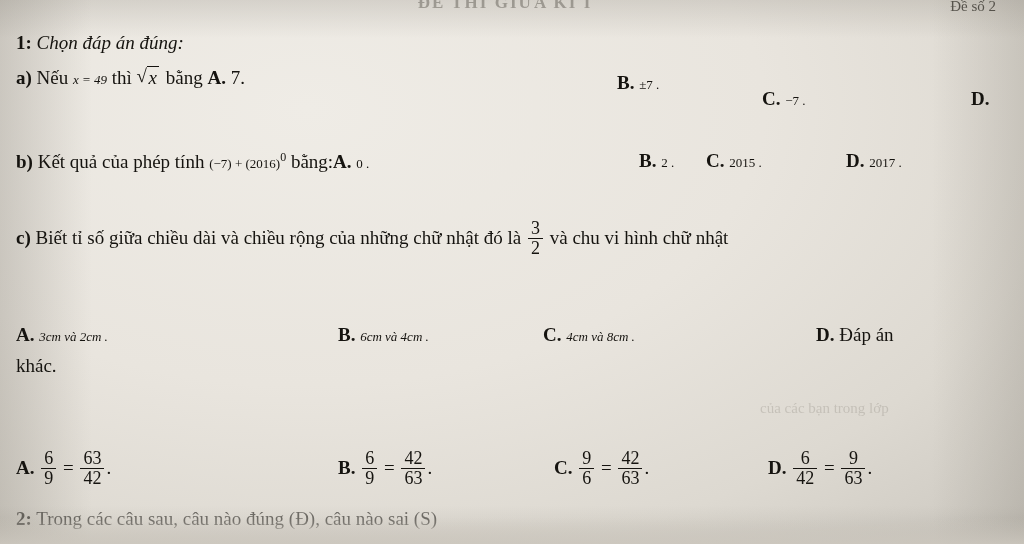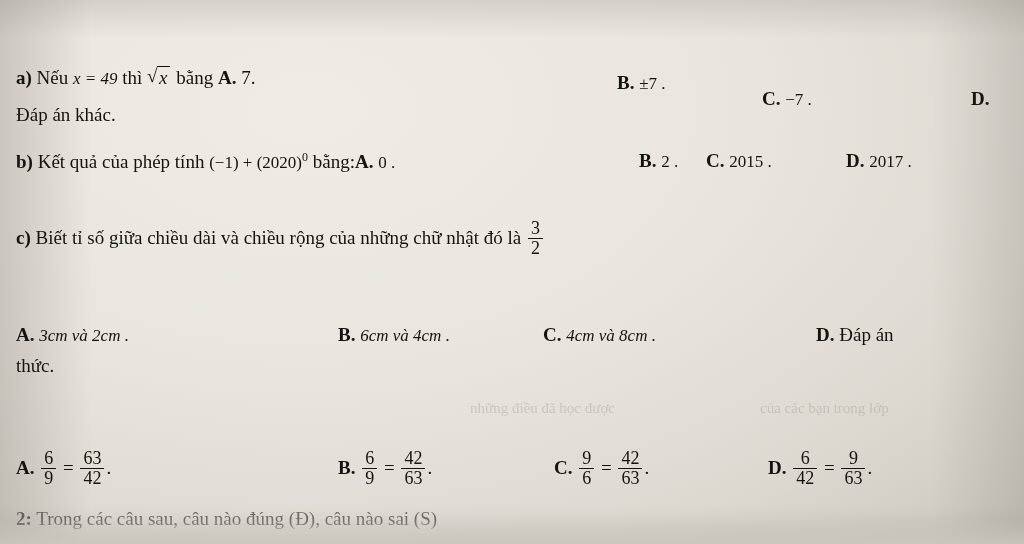--- a/index.html
+++ b/index.html
@@ -76,21 +76,21 @@
     font-size: 19px;
     line-height: 1.18;
   }
   .bold { font-weight: bold; }
   .ital { font-style: italic; }
   .under { text-decoration: underline; }
   .mathi {
     font-family: "Liberation Serif", serif;
     font-style: italic;
   }
-  .small { font-size: 17px; }
+  .small { font-size: 13px; }
 
   
   #row-heading { top: 4px; }
   #row-q1 { top: 32px; }
   #row-a { top: 66px; }
   #row-a2 { top: 104px; }
   #row-b { top: 150px; }
   #row-c1 { top: 220px; }
   #row-c2 { top: 272px; }
   #row-c-opts { top: 324px; }
@@ -168,22 +168,30 @@
     font-family: "Liberation Serif", serif;
   }
 </style>
 </head>
 <body>
 
 <div class="paper"></div>
 
 <div class="content">
 
-
-
+  <div class="topbar">
+    <div class="cut-head">ĐỀ THI GIỮA KÌ I</div>
+    <div class="code-no">Đề số 2</div>
+  </div>
+
+
+  <div class="line" id="row-q1">
+    <span class="bold">1:</span>
+    <span class="ital">Chọn đáp án đúng:</span>
+  </div>
 
   <div class="line" id="row-a">
     <span class="col" style="left:0;">
       <span class="bold">a)</span>
       <span>Nếu</span>
       <span class="mathi small">x = 49</span>
       <span>thì</span>
       <span class="sqrt"><span class="rad">x</span></span>
       <span>bằng</span>
       <span class="bold">A.</span>
@@ -193,29 +201,26 @@
       <span class="bold">B.</span>
       <span class="small">±7 .</span>
     </span>
     <span class="col" style="left:746px; top:22px;">
       <span class="bold">C.</span>
       <span class="small">−7 .</span>
     </span>
     <span class="col bold" style="left:955px; top:22px;">D.</span>
   </div>
 
-  <div class="line" id="row-a2">
-    <span>Đáp án khác.</span>
-  </div>
 
   <div class="line" id="row-b">
     <span class="col" style="left:0;">
       <span class="bold">b)</span>
       <span>Kết quả của phép tính</span>
-      <span class="small">(−1) + (2020)</span><span class="sup">0</span>
+      <span class="small">(−7) + (2016)</span><span class="sup">0</span>
       <span>bằng:</span><span class="bold">A.</span>
       <span class="small">0 .</span>
     </span>
     <span class="col" style="left:623px;">
       <span class="bold">B.</span>
       <span class="small">2 .</span>
     </span>
     <span class="col" style="left:690px;">
       <span class="bold">C.</span>
       <span class="small">2015 .</span>
@@ -226,20 +231,21 @@
     </span>
   </div>
 
   <div class="line" id="row-c1">
     <span class="bold">c)</span>
     <span>Biết tỉ số giữa chiều dài và chiều rộng của những chữ nhật đó là</span>
     <span class="frac bigfrac">
       <span class="num">3</span>
       <span class="den">2</span>
     </span>
+    <span>và chu vi hình chữ nhật</span>
   </div>
 
 
   <div class="line" id="row-c-opts">
     <span class="col" style="left:0;">
       <span class="bold">A.</span>
       <span class="small mathi">3cm và 2cm .</span>
     </span>
     <span class="col" style="left:322px;">
       <span class="bold">B.</span>
@@ -249,21 +255,21 @@
       <span class="bold">C.</span>
       <span class="small mathi">4cm và 8cm .</span>
     </span>
     <span class="col" style="left:800px;">
       <span class="bold">D.</span>
       <span>Đáp        án</span>
     </span>
   </div>
 
   <div class="line" id="row-c-khac">
-    <span>thức.</span>
+    <span>khác.</span>
   </div>
 
 
   <div class="line" id="row-d-opts">
     <span class="col" style="left:0;">
       <span class="bold">A.</span>
       <span class="frac bigfrac">
         <span class="num">6</span>
         <span class="den">9</span>
       </span>
@@ -312,17 +318,16 @@
         <span class="den">63</span>
       </span><span>.</span>
     </span>
   </div>
 
   <div class="line faint-row" id="row-next">
     <span class="bold">2:</span>
     <span>Trong các câu sau, câu nào đúng  (Đ), câu nào sai (S)</span>
   </div>
 
-  <div class="ghost" style="top:400px; left:470px;">những điều đã học được</div>
   <div class="ghost" style="top:400px; left:760px;">của các bạn trong lớp</div>
 
   <div class="bottom-fade"></div>
 </div>
 
 </body></html>

